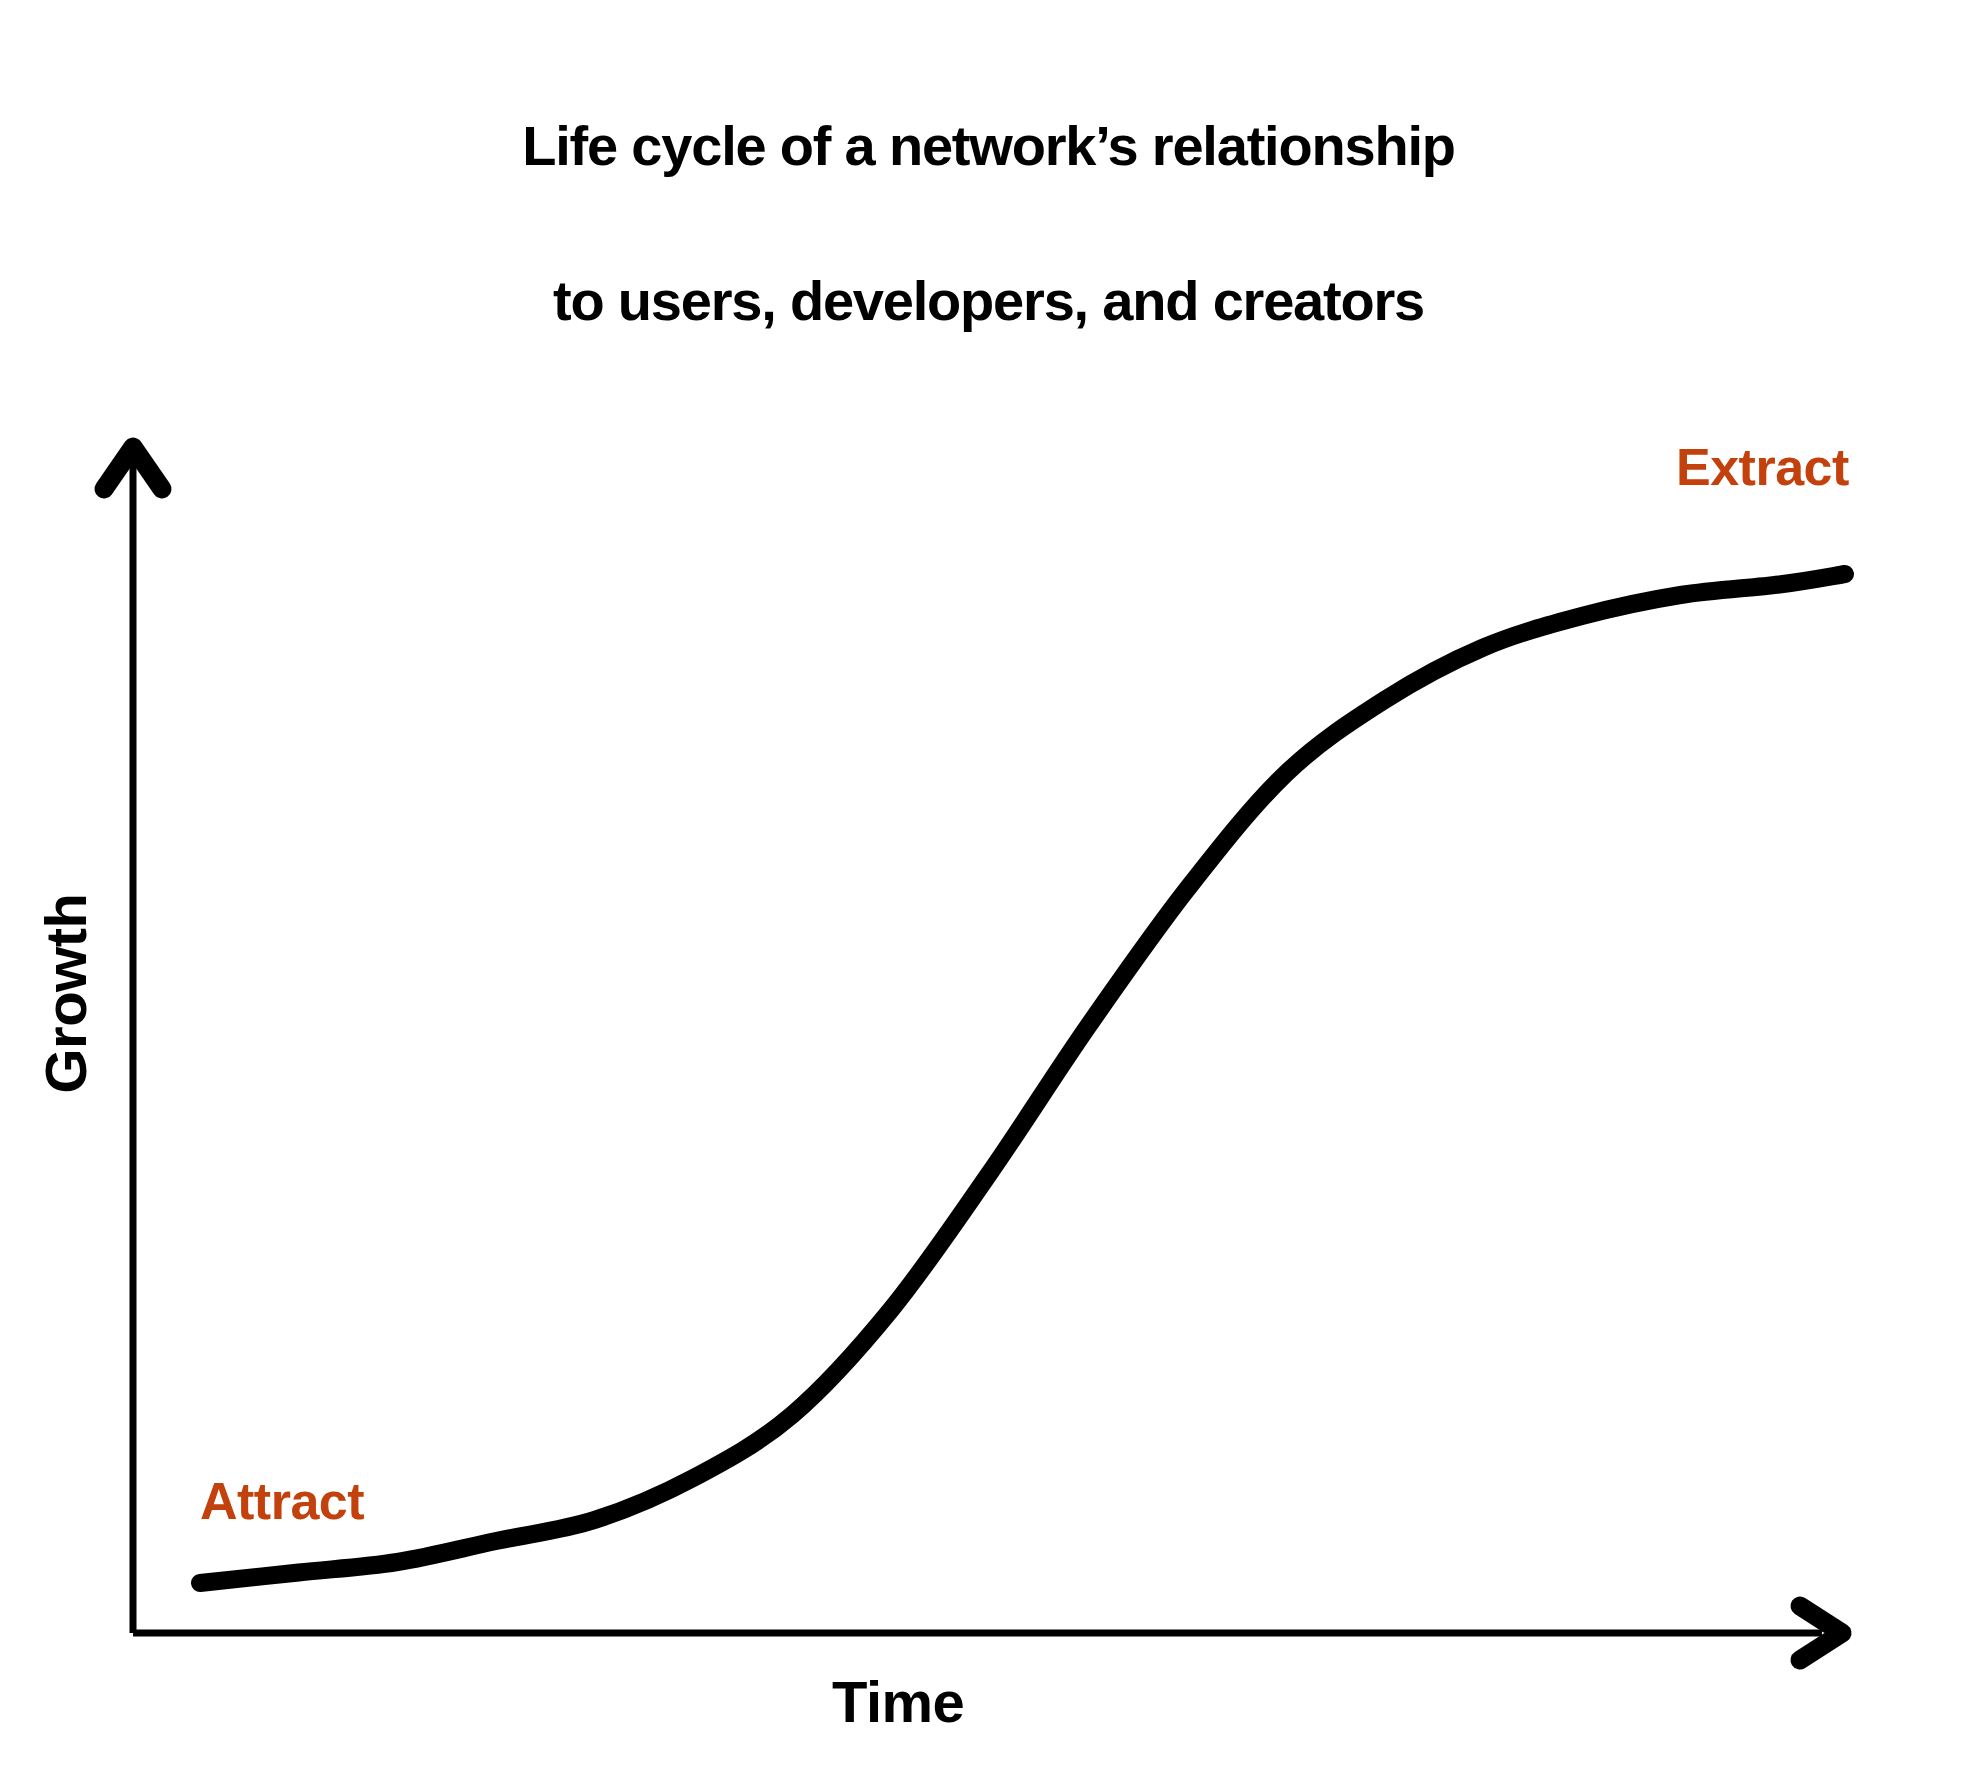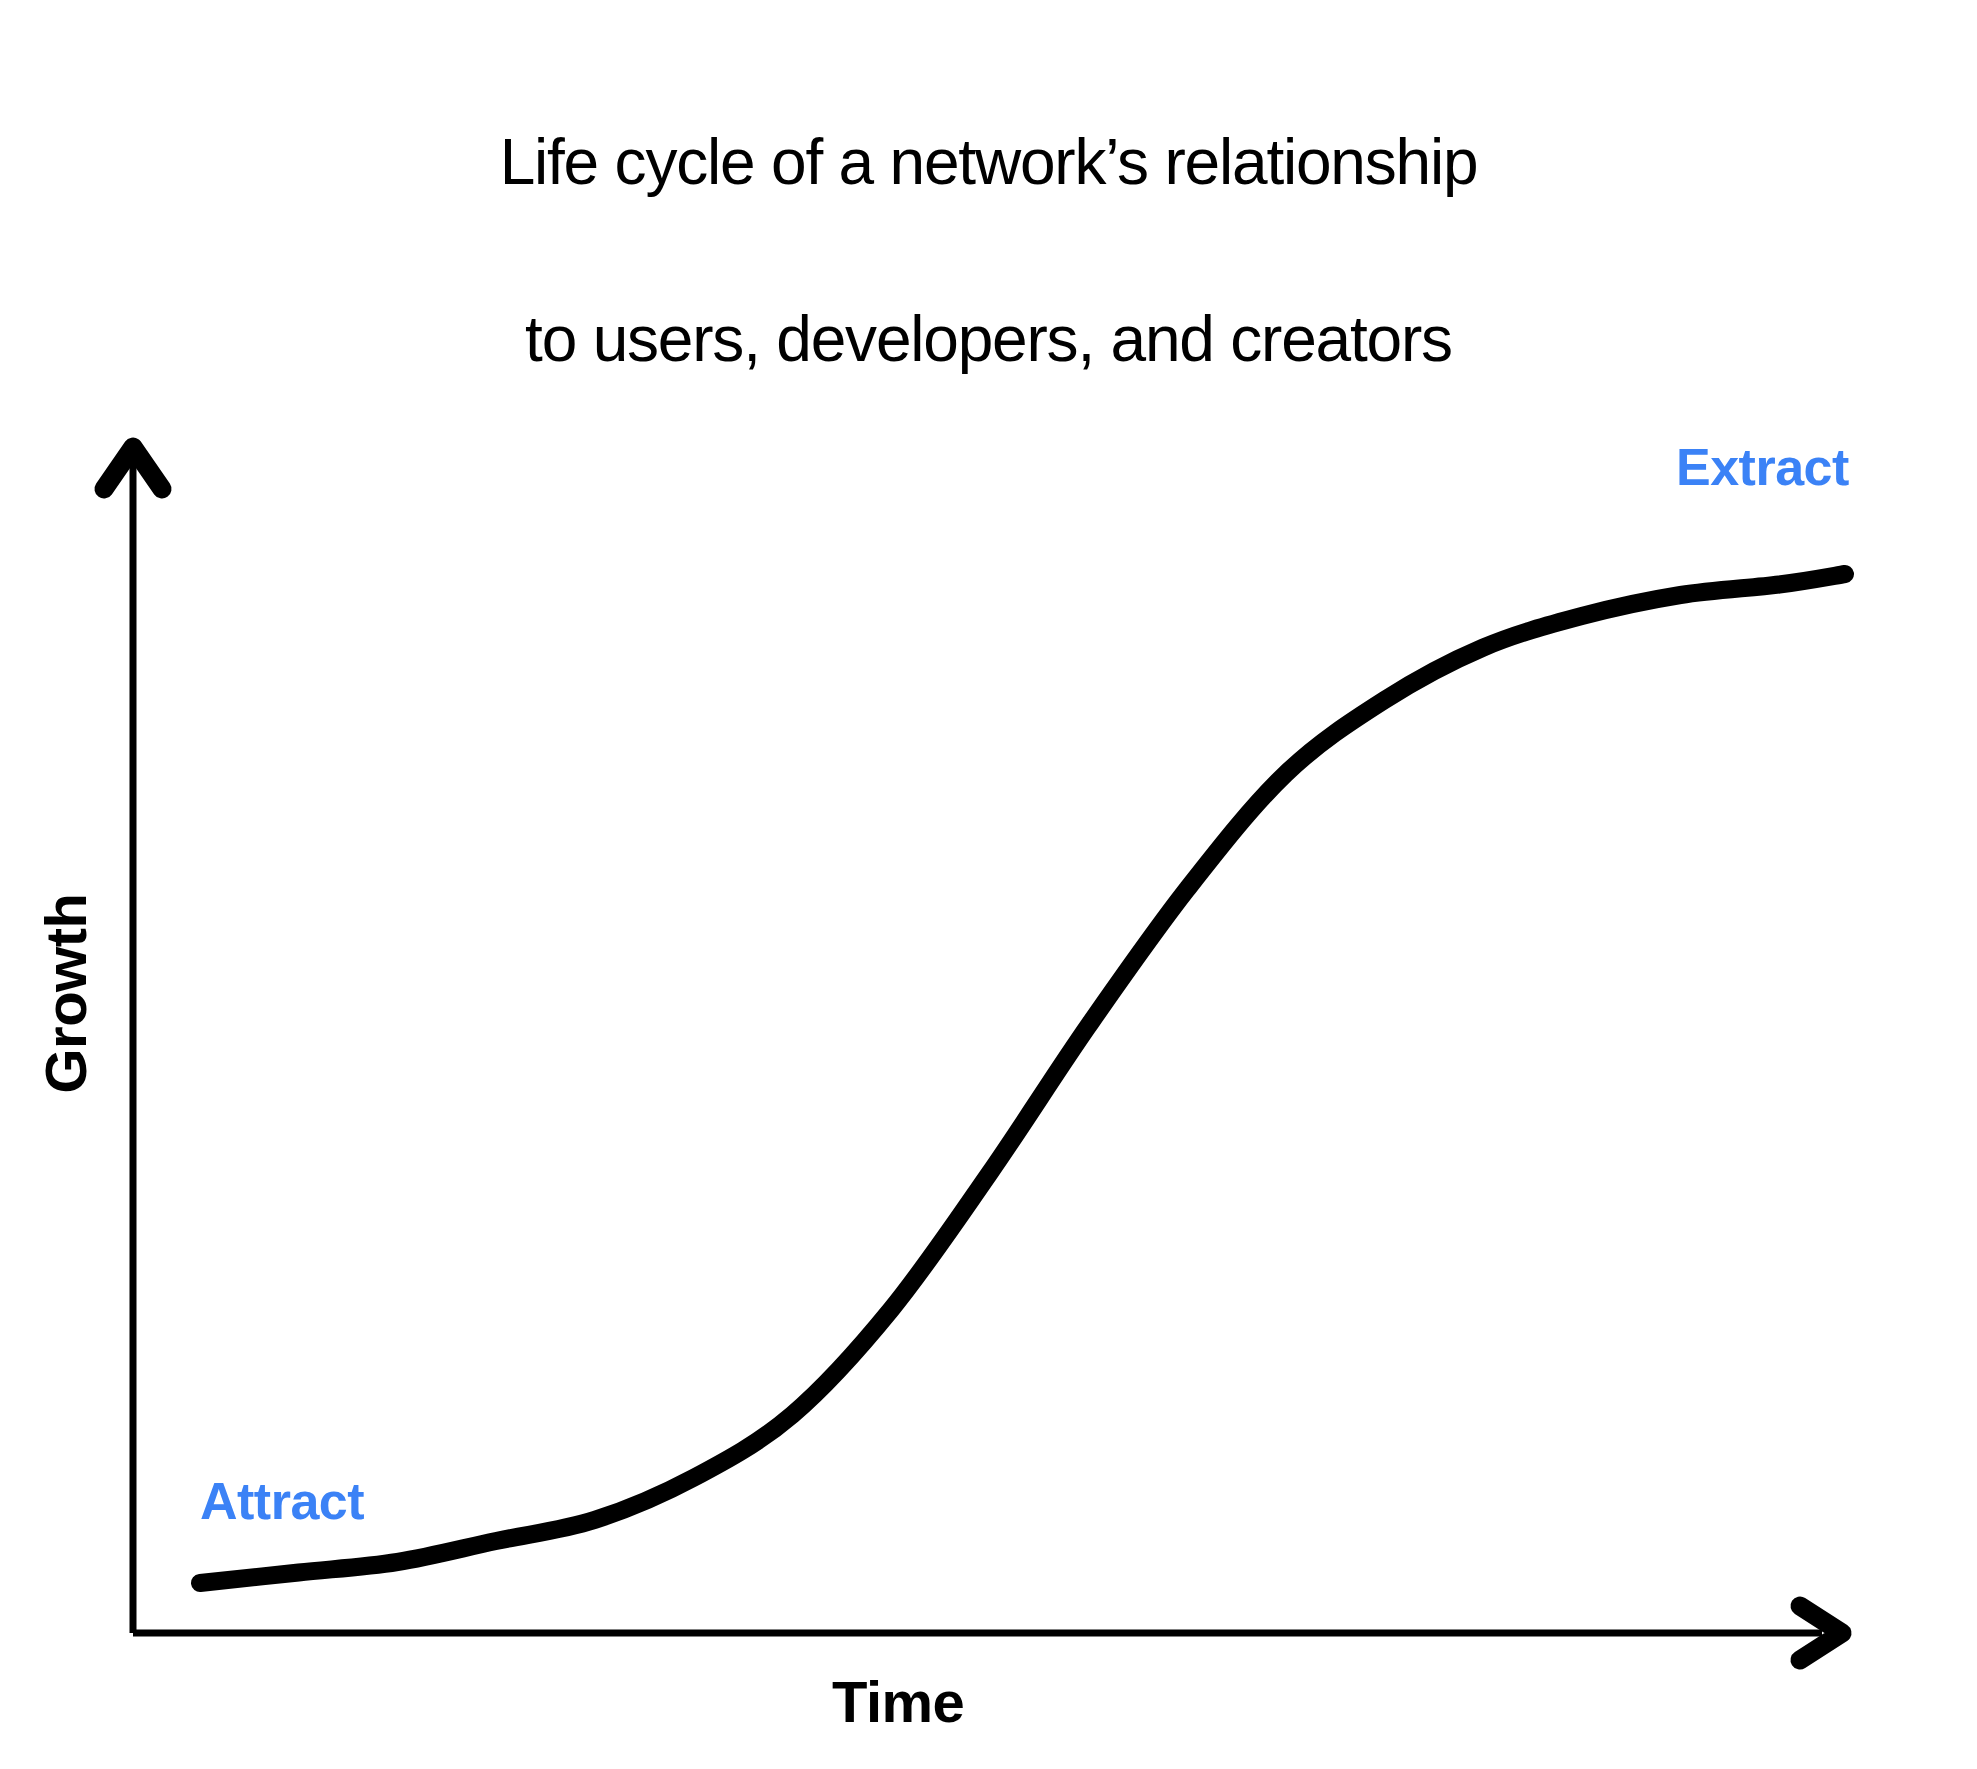--- a/index.html
+++ b/index.html
@@ -17,22 +17,22 @@
     color: #000000;
   }
 
   
   #chart-title {
     position: absolute;
     left: 0;
     top: 30px;
     width: 1977px;
     text-align: center;
-    font-weight: normal;
-    font-size: 64px;
+    font-weight: bold;
+    font-size: 56px;
     line-height: 1.38;
     letter-spacing: -1.2px;
     color: #000000;
     white-space: pre-line;
   }
   .title-line {
     display: block;
   }
 
   
@@ -69,21 +69,21 @@
     letter-spacing: -0.5px;
     color: #000000;
   }
 
   
   .curve-annotation {
     position: absolute;
     font-weight: bold;
     font-size: 52px;
     letter-spacing: -0.5px;
-    color: #3b82f6;
+    color: #c2410c;
     white-space: nowrap;
   }
   #annotation-attract {
     left: 200px;
     top: 1432px;
     margin-top: 39px;
   }
   #annotation-extract {
     left: 1676px;
     top: 437px;

